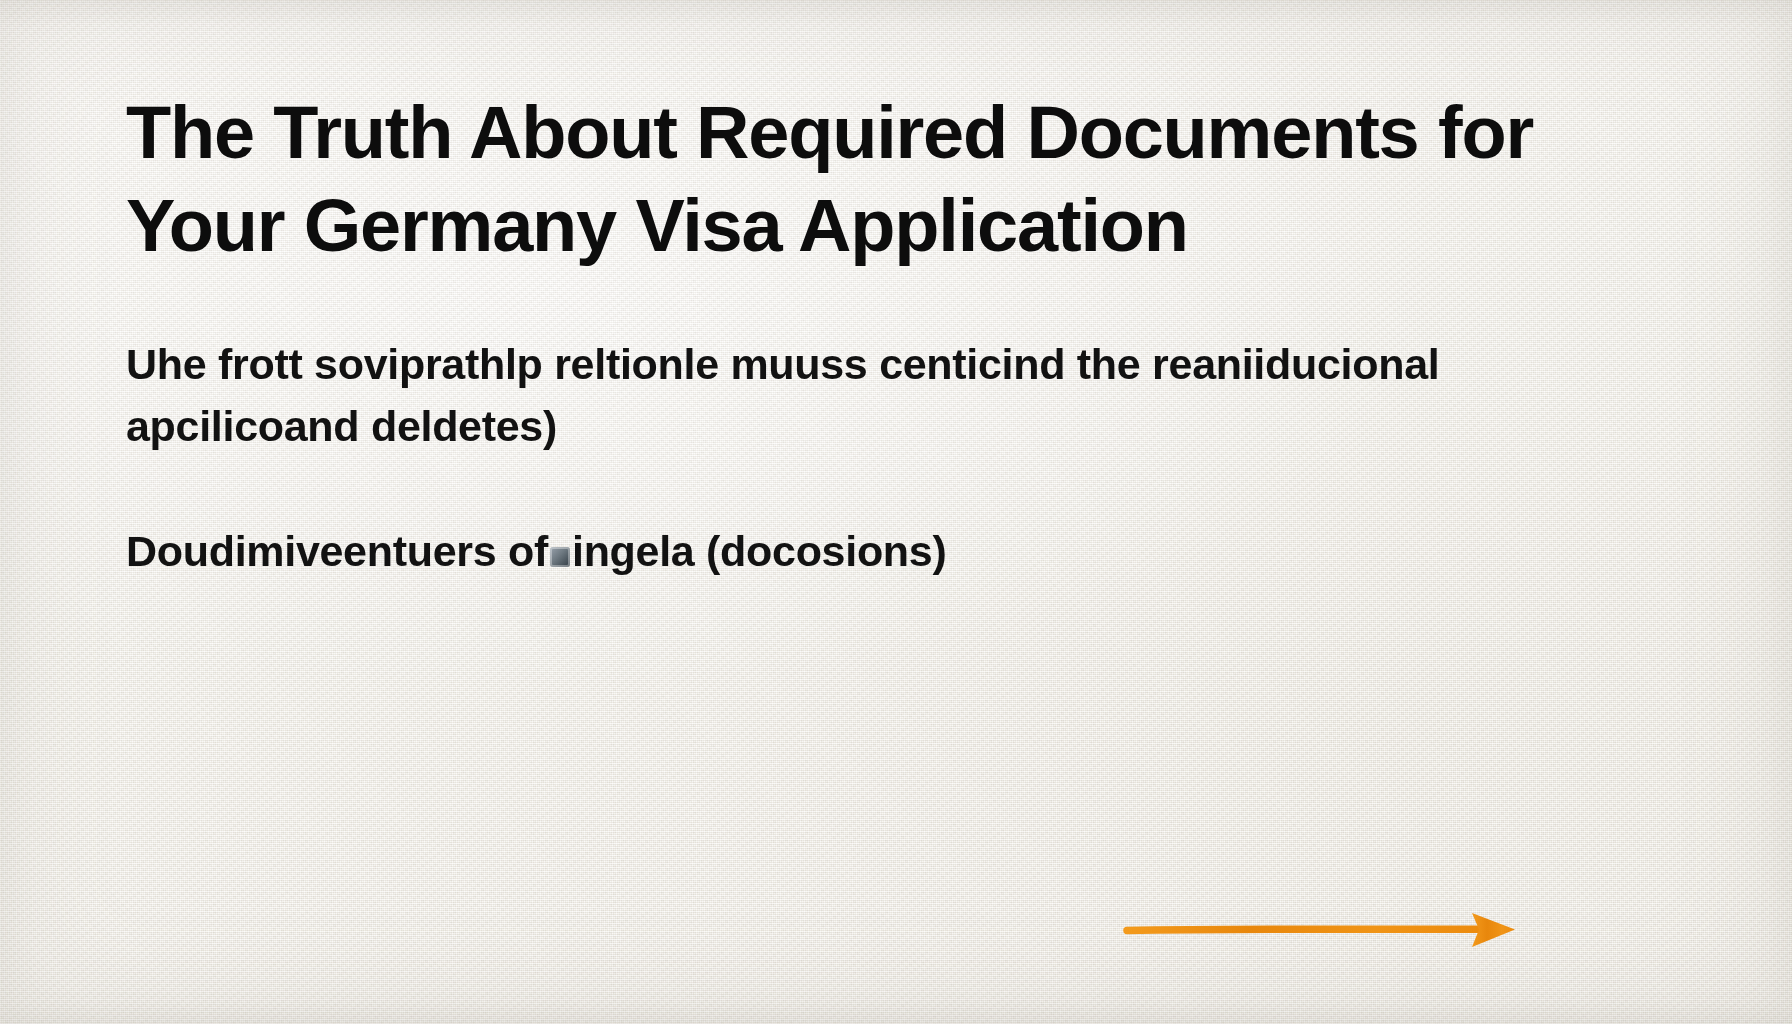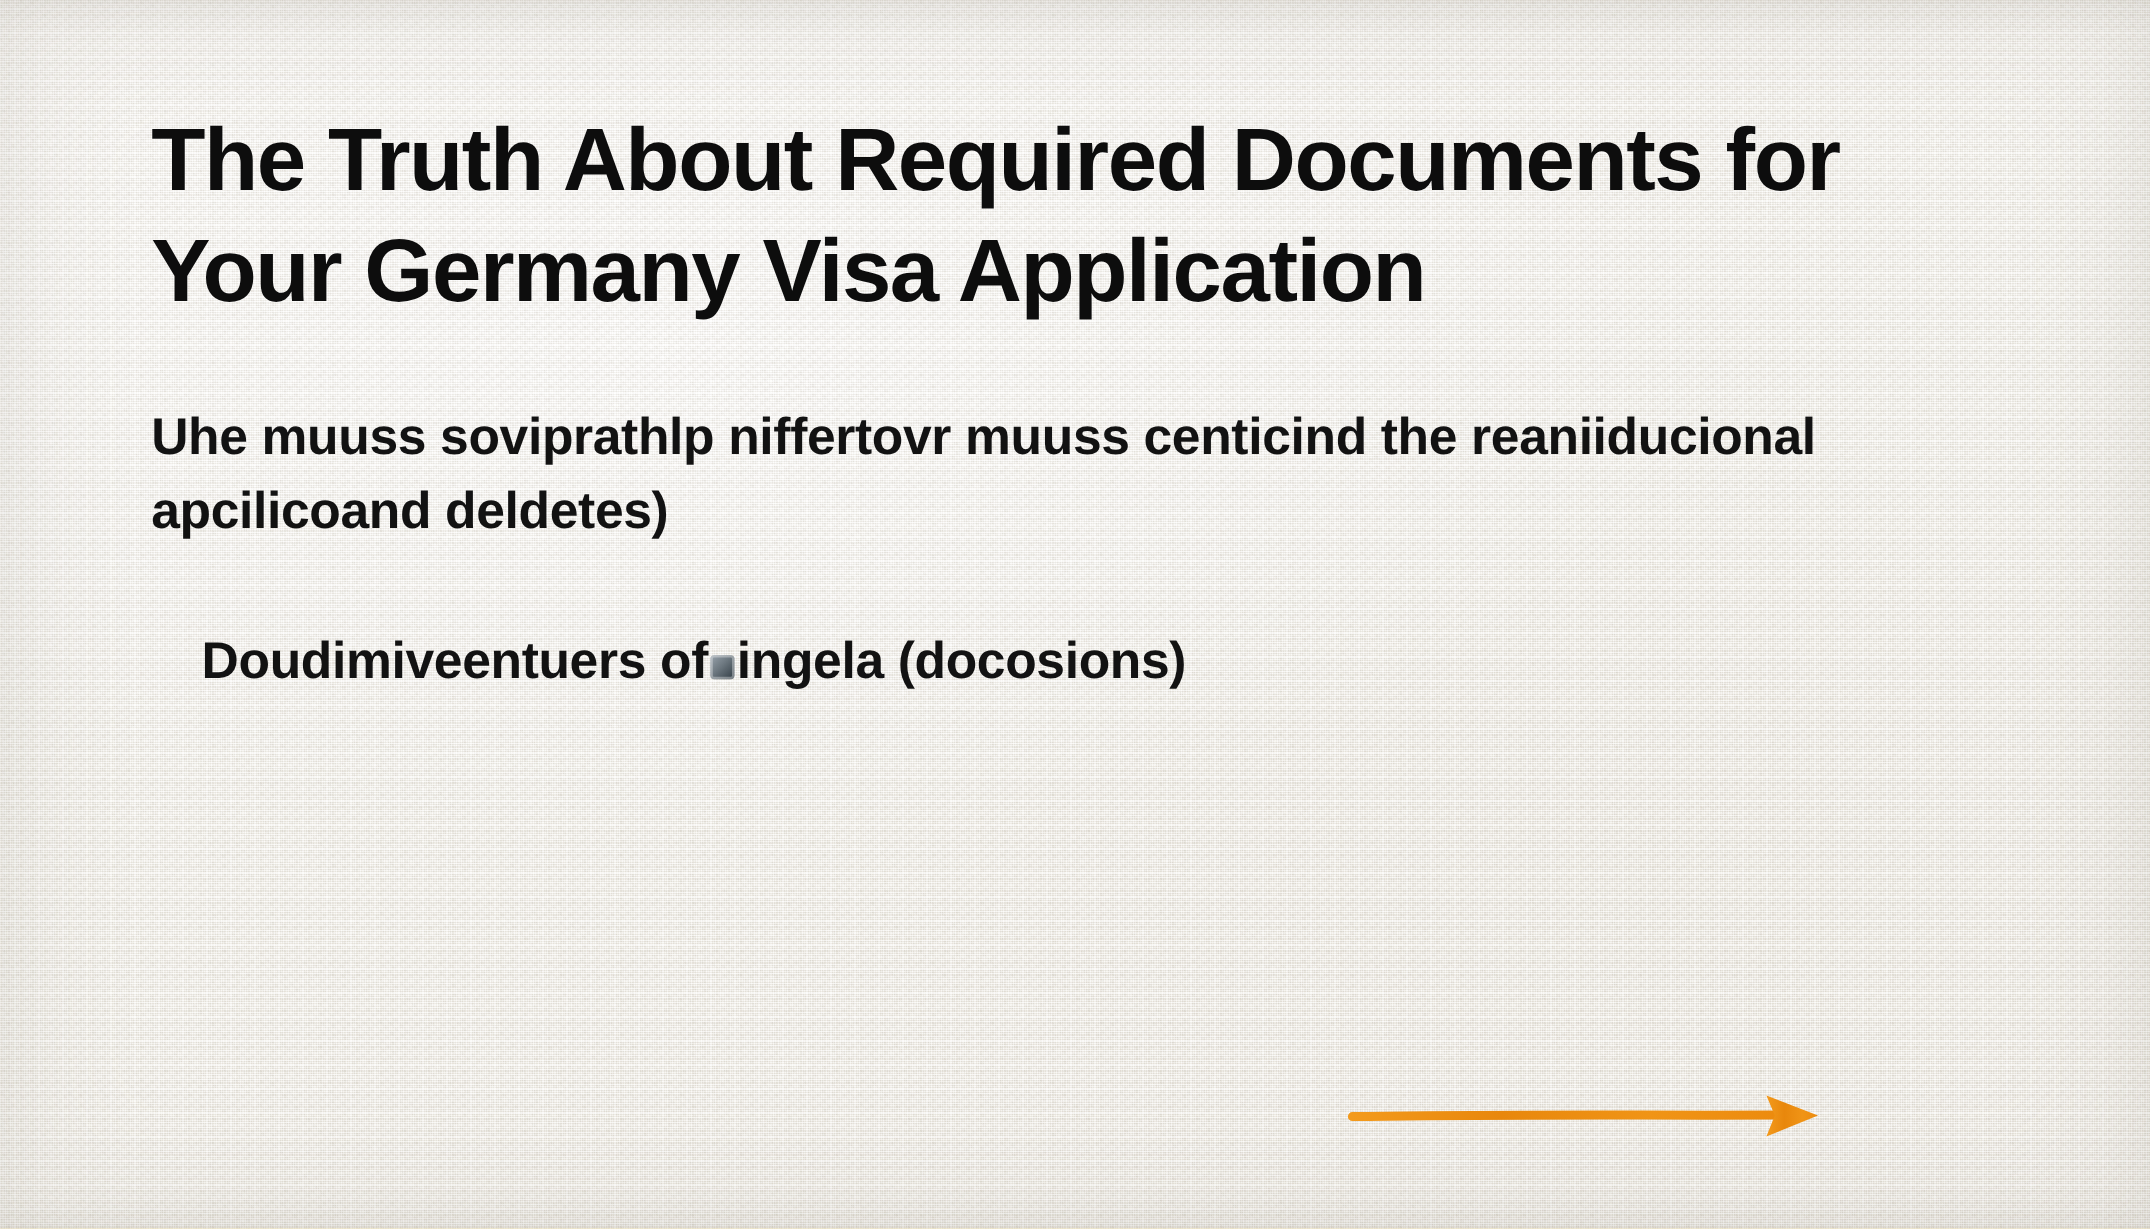--- a/index.html
+++ b/index.html
@@ -102,21 +102,21 @@
 
   .para {
     font-size: 43px;
     line-height: 1.42;
     font-weight: 700;
     letter-spacing: -0.3px;
     color: #121212;
     margin: 0 0 64px 0;
     max-width: 1390px;
   }
-  .para:last-of-type { margin-bottom: 0; margin-left: 42px; }
+  .para:last-of-type { margin-bottom: 0; }
 
   
   .glyph-artifact {
     display: inline-block;
     width: 20px;
     height: 20px;
     margin: 0 2px -1px 2px;
     vertical-align: baseline;
     background:
       linear-gradient(135deg, #9aa4ad 0%, #6d7880 45%, #2f3a42 100%);
@@ -140,21 +140,21 @@
 
 <div id="slide">
 
   <div id="paper-texture"></div>
   <div id="paper-vignette"></div>
 
   <div id="content">
 
     <h1 id="title">The Truth About Required Documents for Your Germany Visa Application</h1>
 
-    <p class="para">Uhe muuss soviprathlp niffertovr muuss centicind the reaniiducional apcilicoand deldetes)</p>
+    <p class="para">Uhe frott soviprathlp reltionle muuss centicind the reaniiducional apcilicoand deldetes)</p>
 
 
     <p class="para"><span>Doudimiveentuers of</span><span class="glyph-artifact"></span><span>ingela (docosions)</span></p>
 
   </div>
 
   <div id="arrow-wrap">
     <svg id="arrow-svg" width="400" height="50" viewBox="0 0 400 50">
       <defs>
         <linearGradient id="arrowGrad" x1="0" y1="0" x2="1" y2="0">

